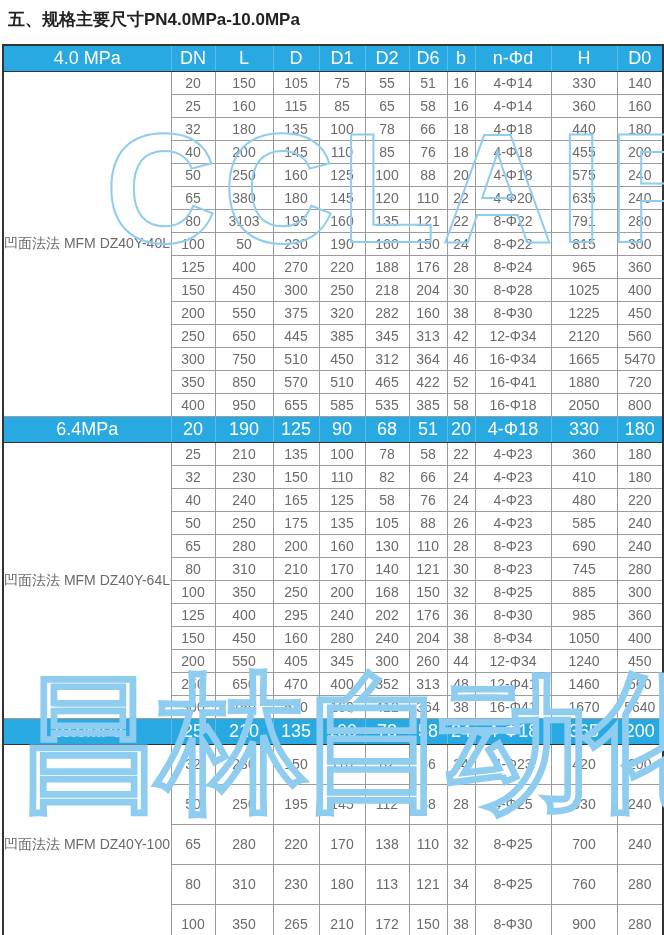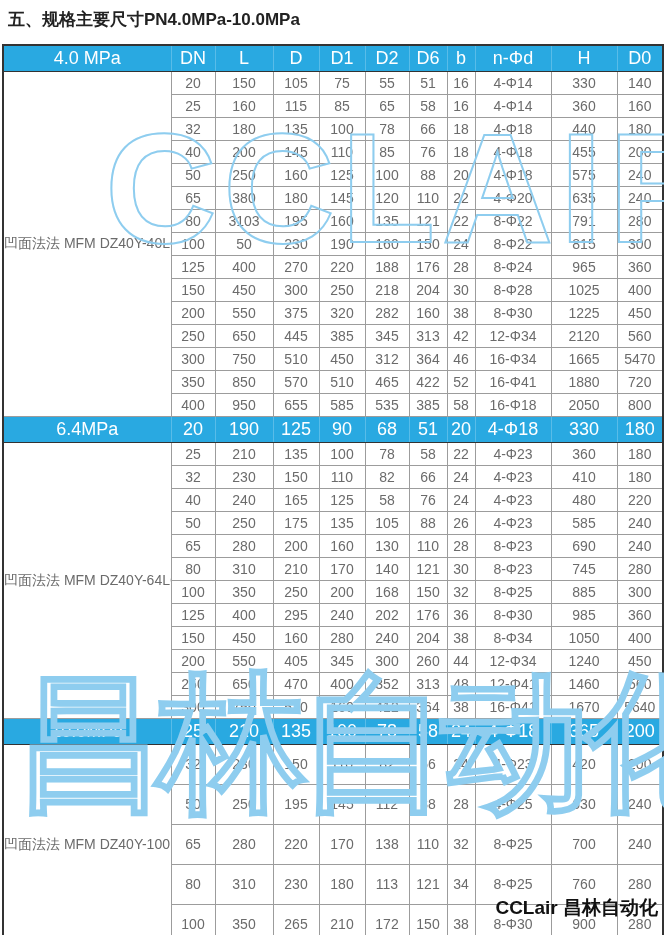--- a/index.html
+++ b/index.html
@@ -557,14 +557,13 @@
           <td>38</td>
           <td>8-Φ30</td>
           <td>900</td>
           <td>280</td>
         </tr>
       </tbody>
   </table>
 
   <div class="wm wm-latin">CCLAIR</div>
   <div class="wm wm-cjk">昌林自动化</div>
-  <div class="corner-wm">CCLair 昌林自动化</div>
 </div>
 
 </body></html>

